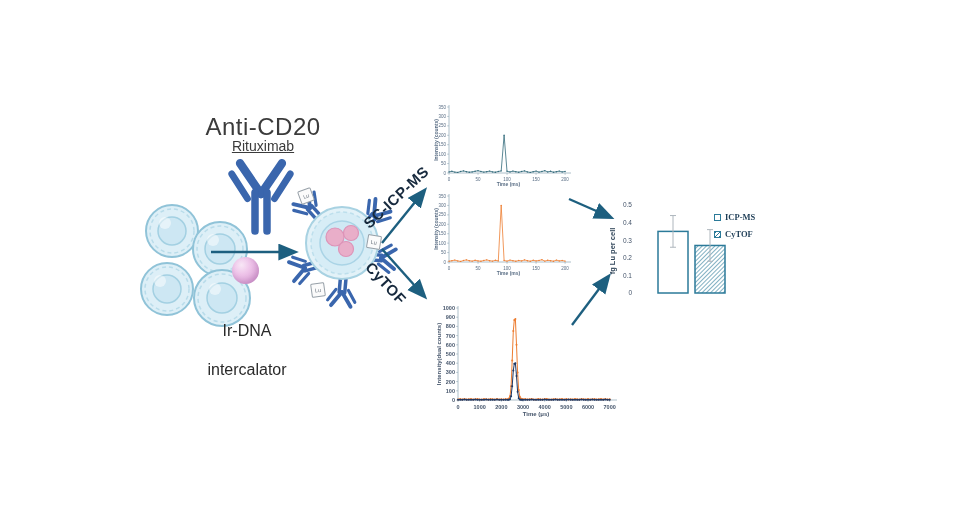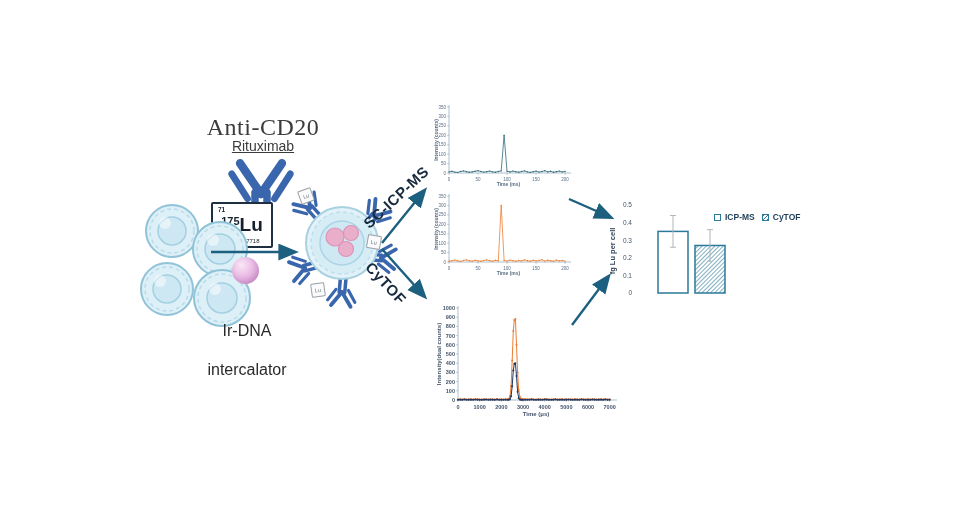--- a/index.html
+++ b/index.html
@@ -14,21 +14,21 @@
   .el-box{box-sizing:border-box;width:62px;height:46px;border:2.5px solid #1e2f42;border-radius:2px;
           background:#ffffff;color:#15202e;}
   .el-num{position:absolute;left:5px;top:2px;font-size:6.5px;font-weight:bold;}
   .el-sym{position:absolute;left:0;right:0;top:10px;text-align:center;font-weight:bold;font-size:19px;}
   .el-sup{font-size:11px;vertical-align:6px;}
   .el-mass{position:absolute;left:0;right:0;bottom:2px;text-align:center;font-size:6px;}
   .sphere{width:27px;height:27px;border-radius:50%;
           background:radial-gradient(circle at 35% 30%, #f8e7f6 0%, #eec4e9 35%, #dfa9da 70%, #cf93cb 100%);
           box-shadow:inset -2px -3px 5px rgba(160,100,160,.35);}
   .ylab-bar{color:#2f4458;font-weight:bold;font-size:7.5px;transform:translate(-50%,-50%) rotate(-90deg);white-space:nowrap;}
-  .legend{display:flex;flex-direction:row;gap:7px;}
+  .legend{display:flex;flex-direction:column;gap:7px;font-family:Liberation Serif, serif;}
   .legend-row{display:flex;align-items:center;gap:4px;}
   .swatch{width:7px;height:7px;border:1.4px solid #2b7a99;background:#ffffff;box-sizing:border-box;}
   .swatch.hatch{background:repeating-linear-gradient(135deg,#2b7a99 0px,#2b7a99 1px,#ffffff 1px,#ffffff 3px);}
   .legend-label{color:#1f3e57;font-weight:bold;font-size:8.5px;}
   svg{display:block;overflow:visible;}
 </style>
 </head>
 <body>
 
 <div class="stage">
@@ -39,32 +39,27 @@
         <path d="M20,26 L6,6" stroke-width="5.5"></path>
         <path d="M20,26 L34,6" stroke-width="5.5"></path>
         <path d="M11,29 L0.5,13" stroke-width="4.5"></path>
         <path d="M29,29 L39.5,13" stroke-width="4.5"></path>
         <path d="M16,25 L16,50" stroke-width="5"></path>
         <path d="M24,25 L24,50" stroke-width="5"></path>
       </g>
     </defs>
   </svg>
 
-  <div class="abs ctr title" style="left:263px;top:127px;font-family:Liberation Serif, serif;">Anti-CD20</div>
+  <div class="abs ctr title" style="left:263px;top:127px;">Anti-CD20</div>
   <div class="abs ctr subtitle" style="left:263px;top:146px;">Rituximab</div>
 
   <svg class="abs" style="left:231px;top:154px;" width="60" height="80" viewBox="0 0 60 80">
     <use href="#ab" transform="scale(1.5,1.54)"></use>
   </svg>
 
-  <div class="abs el-box" style="left:211px;top:202px;">
-    <span class="el-num">71</span>
-    <span class="el-sym"><span class="el-sup">175</span><span>Lu</span></span>
-    <span class="el-mass">174.9407718</span>
-  </div>
 
   <svg class="abs" style="left:136px;top:198px;" width="122" height="126" viewBox="0 0 122 126">
     <g>
       <circle cx="36" cy="33" r="26" fill="#ddeff7" stroke="#90c3d8" stroke-width="2"></circle>
       <circle cx="36" cy="33" r="22" fill="none" stroke="#b9dcea" stroke-width="1.5" stroke-dasharray="4 3"></circle>
       <circle cx="36" cy="33" r="14" fill="#cde7f3" stroke="#a3d0e2" stroke-width="1.5"></circle>
       <circle cx="29" cy="25" r="6" fill="#ffffff" opacity="0.5"></circle>
     </g>
     <g>
       <circle cx="84" cy="51" r="27" fill="#ddeff7" stroke="#90c3d8" stroke-width="2"></circle>

